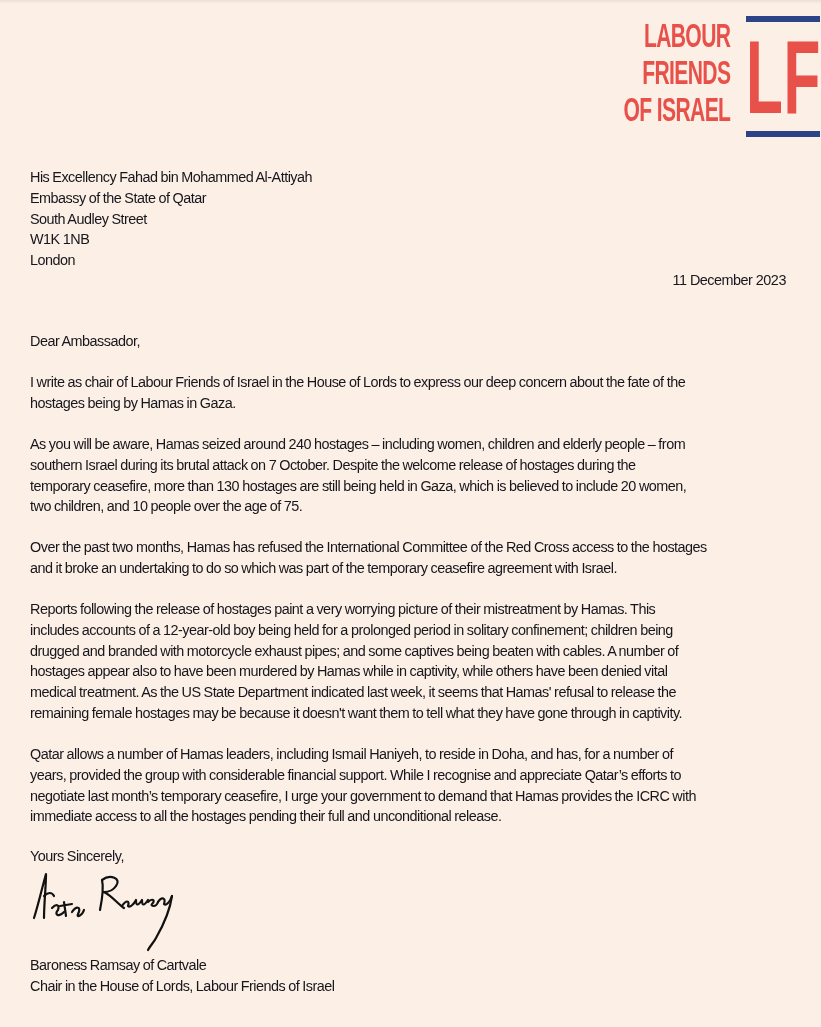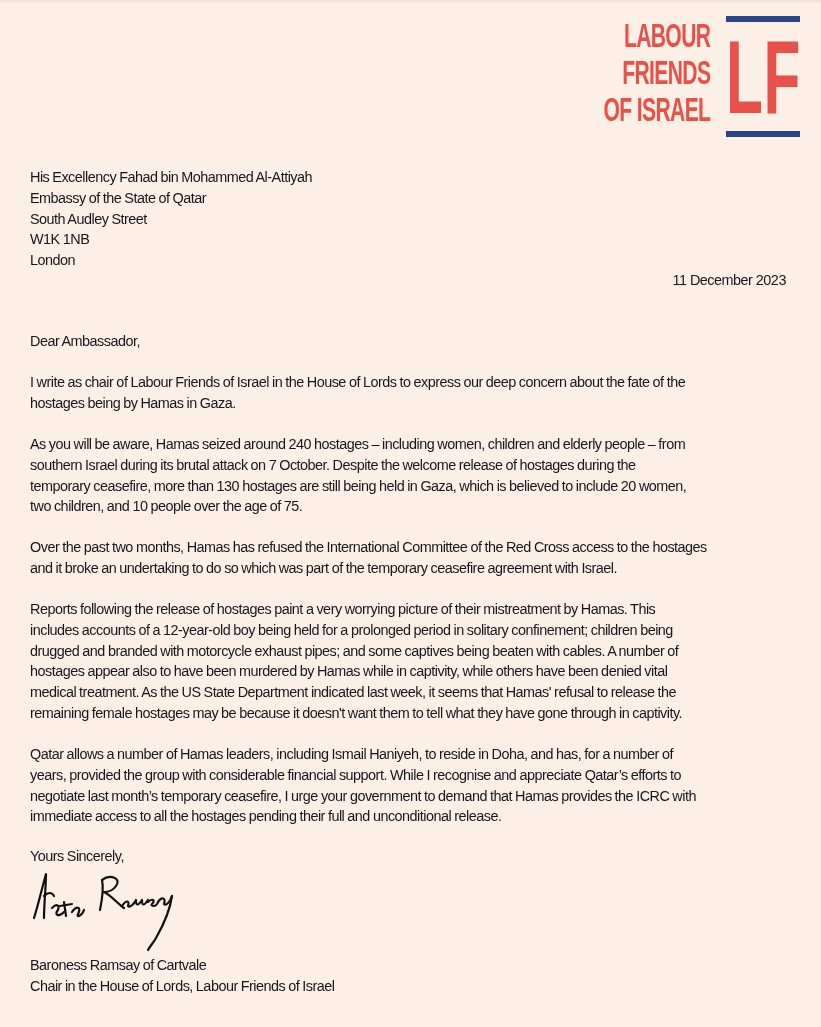--- a/index.html
+++ b/index.html
@@ -15,21 +15,21 @@
       font-family: "Liberation Sans", sans-serif;
       color: #16161c;
     }
     .topshade {
       position: absolute; left: 0; top: 0; width: 821px; height: 4px;
       background: linear-gradient(#eadfd6, #fcefe6);
     }
     
     .logo {
       position: absolute;
-      left: 590px;
+      left: 610px;
       top: 14px;
       width: 212px;
       height: 126px;
     }
     .logo-words {
       position: absolute;
       right: 92px;
       top: 3px;
       text-align: right;
       color: #e8514a;

